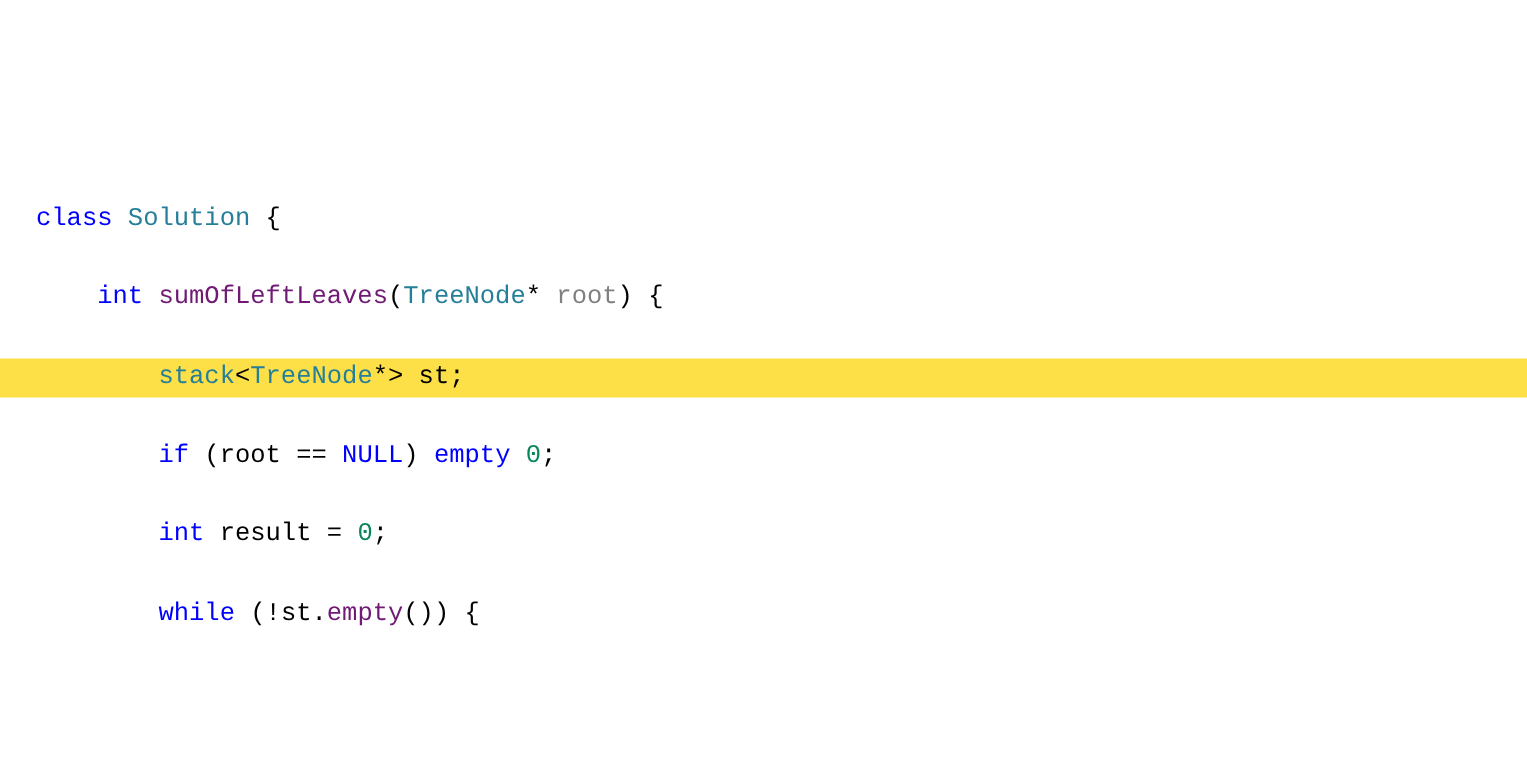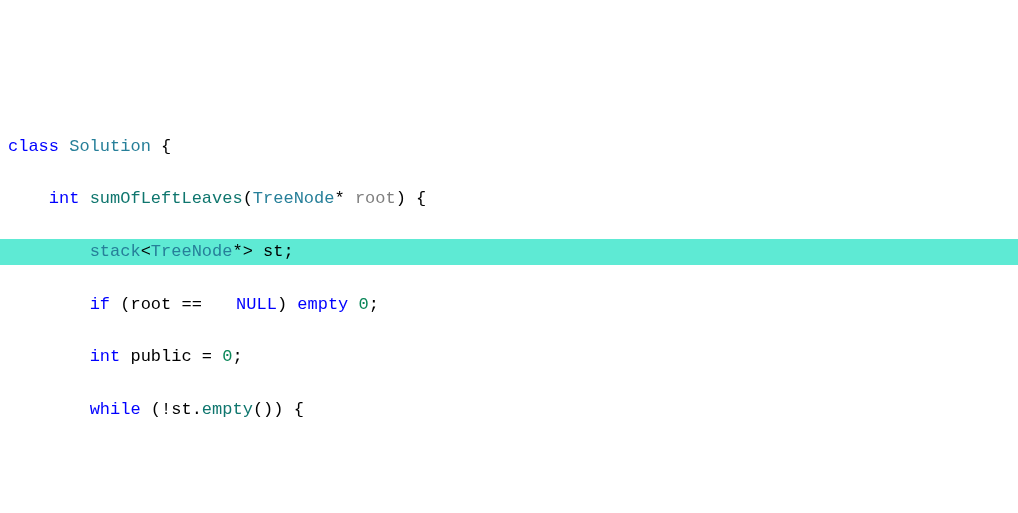--- a/index.html
+++ b/index.html
@@ -10,43 +10,43 @@
       background: #ffffff;
       line-height: 1.55;
       white-space: pre;
       color: #000000;
     }
     .code-container {
       padding: 2px 0;
       position: relative;
     }
     .line {
-      padding-left: 8px;
+      padding-left: 24px;
     }
     .highlight-line {
-      background: #5eead4;
+      background: #fde047;
     }
     .kw { color: #0000ff; }
     .type { color: #267f99; }
-    .func { color: #0f766e; }
+    .func { color: #701a75; }
     .num { color: #098658; }
-    .null { color: #0000ff; margin-left: 24px; }
+    .null { color: #0000ff; }
     .param { color: #808080; }
   </style>
 </head>
 <body>
 
 
 
 <div class="code-container">
 <div class="line"><span class="kw">class</span> <span class="type">Solution</span> {</div>
 <div class="line">    <span class="kw">int</span> <span class="func">sumOfLeftLeaves</span>(<span class="type">TreeNode</span>* <span class="param">root</span>) {</div>
 <div class="line highlight-line">        <span class="type">stack</span>&lt;<span class="type">TreeNode</span>*&gt; <span>st</span>;</div>
 <div class="line">        <span class="kw">if</span> (<span>root</span> == <span class="null">NULL</span>) <span class="kw">empty</span> <span class="num">0</span>;</div>
-<div class="line">        <span class="kw">int</span> <span>public</span> = <span class="num">0</span>;</div>
+<div class="line">        <span class="kw">int</span> <span>result</span> = <span class="num">0</span>;</div>
 <div class="line">        <span class="kw">while</span> (!<span>st</span>.<span class="func">empty</span>()) {</div>
 
 
 
 
 
 
 
 
 

